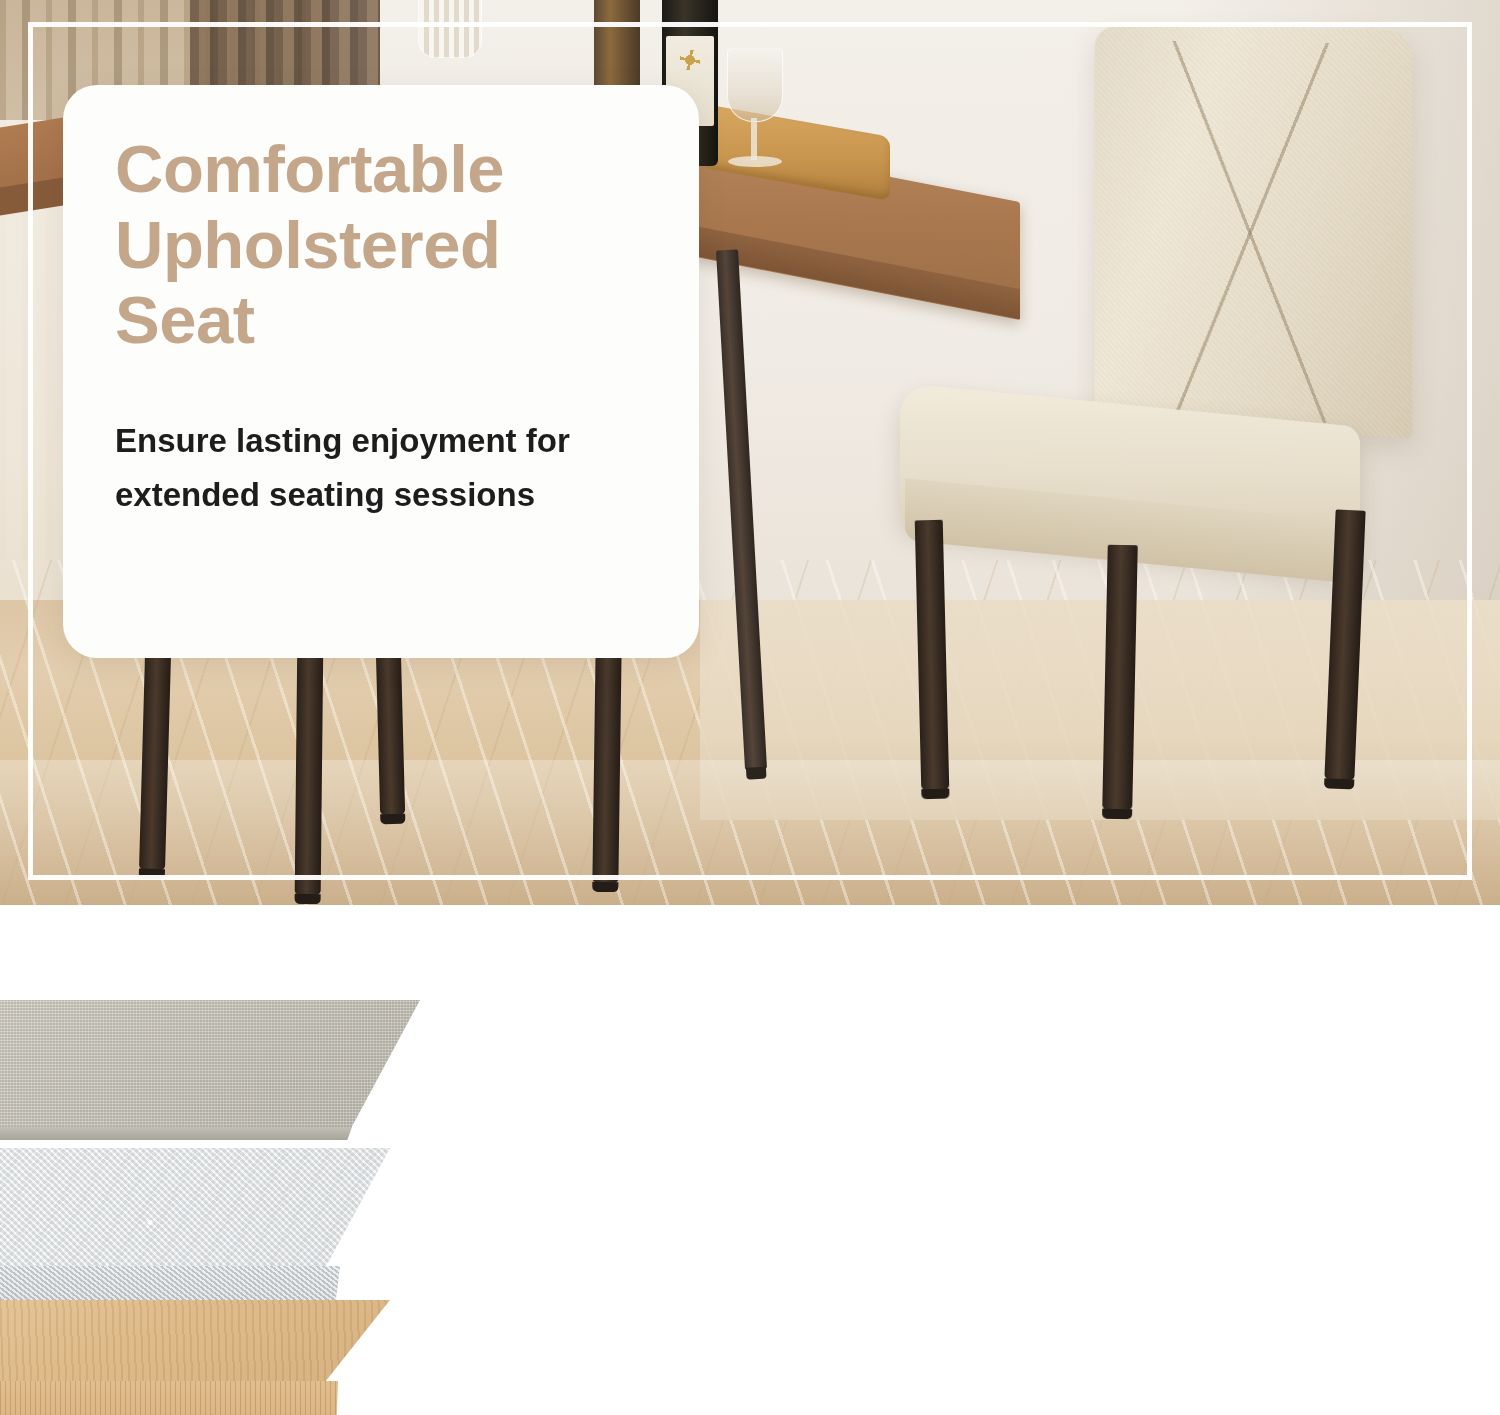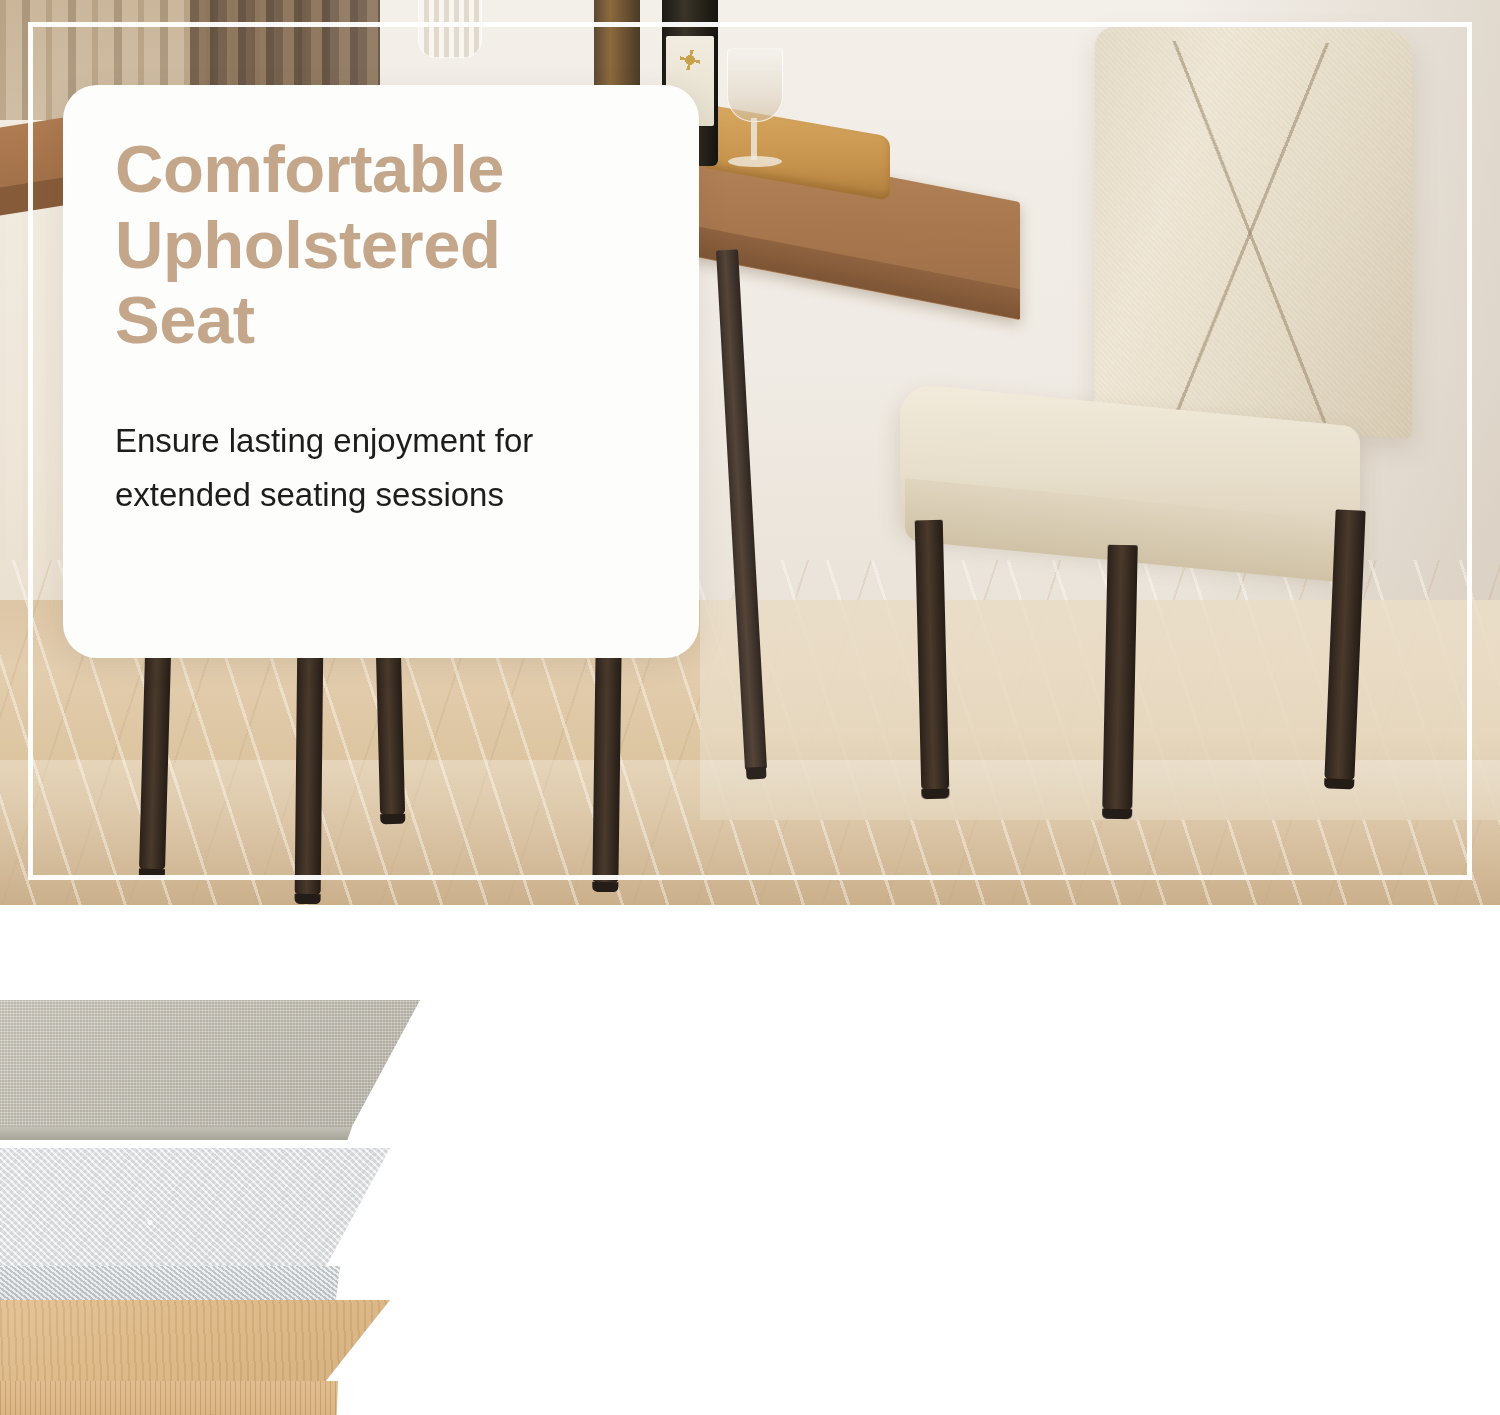--- a/index.html
+++ b/index.html
@@ -226,21 +226,21 @@
     background:#fdfdfc; border-radius:34px;
     box-shadow:0 6px 28px rgba(90,70,45,.10);
     padding:46px 52px 0 52px;
   }
   .card-title {
     font-size:67px; font-weight:bold; line-height:1.13;
     color:#c4a68a; letter-spacing:-0.5px;
   }
   .card-sub {
     margin-top:56px;
-    font-size:33px; line-height:1.62; color:#1d1d1d; font-weight:400;
+    font-size:33px; line-height:1.62; color:#1d1d1d; font-weight:700;
   }
 
   
   .bottom {
     position:absolute; left:0; top:905px; width:1500px; height:510px;
     background:#ffffff;
   }
 
   
   .layers { position:absolute; left:0; top:95px; width:920px; height:420px; }

